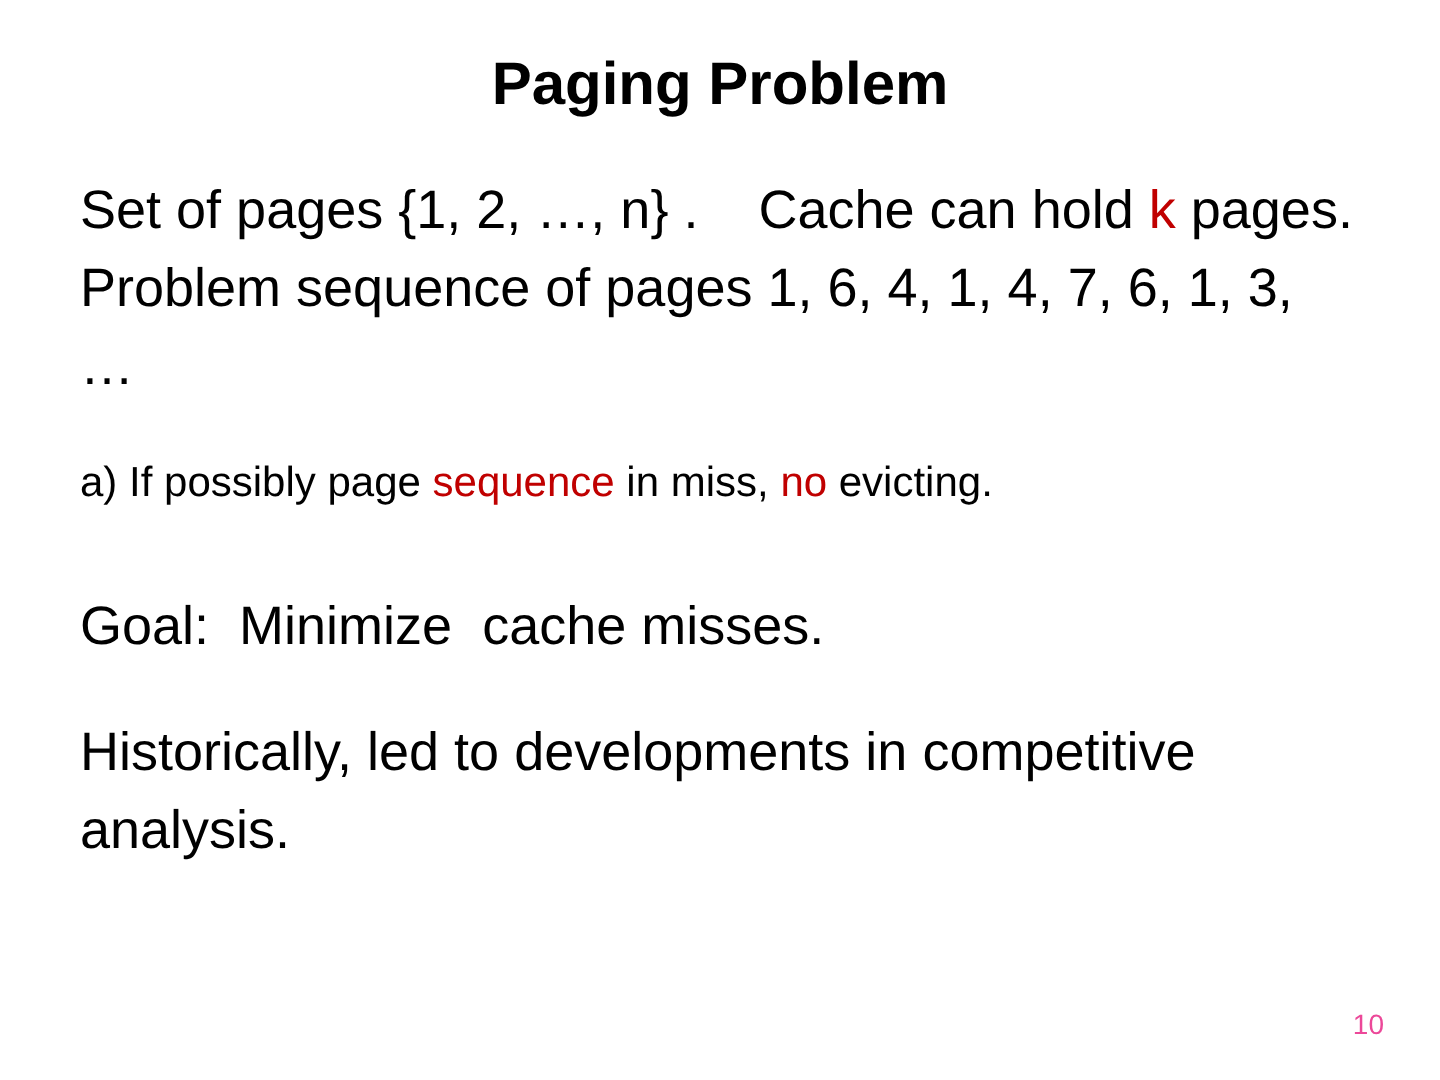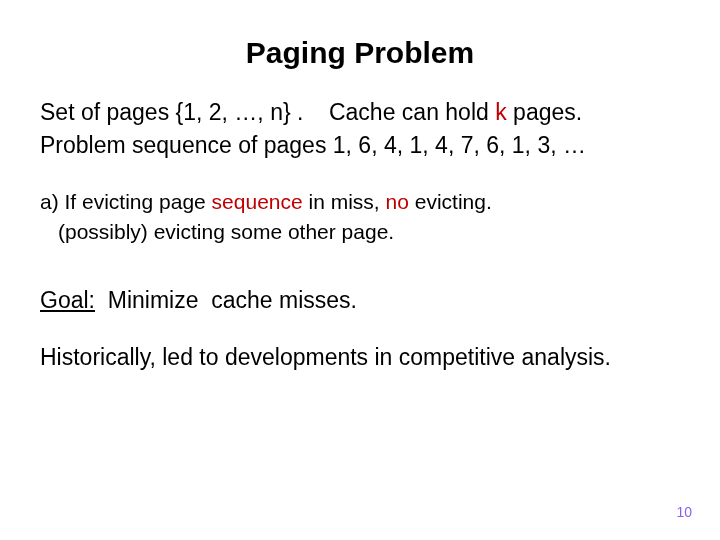--- a/index.html
+++ b/index.html
@@ -17,69 +17,67 @@
     box-sizing: border-box;
     width: 720px;
     height: 540px;
     padding: 18px 40px 0 40px;
     position: relative;
   }
   .title {
     text-align: center;
     font-weight: bold;
     font-size: 30px;
-    margin: 18px 0 26px 0;
+    margin: 8px 0 26px 0;
   }
   .para {
-    font-size: 23px;
+    font-size: 27px;
     line-height: 1.45;
     margin: 0 0 24px 0;
   }
   .highlight {
     color: #c00000;
   }
   .underline {
-    text-decoration: underline;
   }
   .item {
     font-size: 21px;
     line-height: 1.45;
     margin: 0;
   }
   .indent {
     padding-left: 18px;
   }
   .section-gap {
     margin-bottom: 36px;
   }
   .pagenum {
     position: absolute;
     bottom: 20px;
     right: 28px;
     font-size: 14px;
-    color: #8b5cf6;
+    color: #ec4899;
   }
 </style>
 </head>
 <body>
 
 <div class="slide">
 
   <div class="title">Paging Problem</div>
 
   <div class="para">
     <span>Set of pages {1, 2, …, n} .</span><span style="white-space:pre;">    </span><span>Cache can hold </span><span class="highlight">k</span><span> pages.</span><br>
     <span>Problem sequence of pages 1, 6, 4, 1, 4, 7, 6, 1, 3, …</span>
   </div>
 
   <div class="section-gap">
     <div class="item">
-      <span>a) If evicting page </span><span class="highlight">sequence</span><span> in miss, </span><span class="highlight">no</span><span> evicting.</span>
+      <span>a) If possibly page </span><span class="highlight">sequence</span><span> in miss, </span><span class="highlight">no</span><span> evicting.</span>
     </div>
-    <div class="item indent">(possibly) evicting some other page.</div>
   </div>
 
   <div class="para">
     <span class="underline">Goal:</span><span style="white-space:pre;text-align:center;">  Minimize  cache misses.</span>
   </div>
 
   <div class="para">Historically, led to developments in competitive analysis.</div>
 
   <div class="pagenum">10</div>
 

